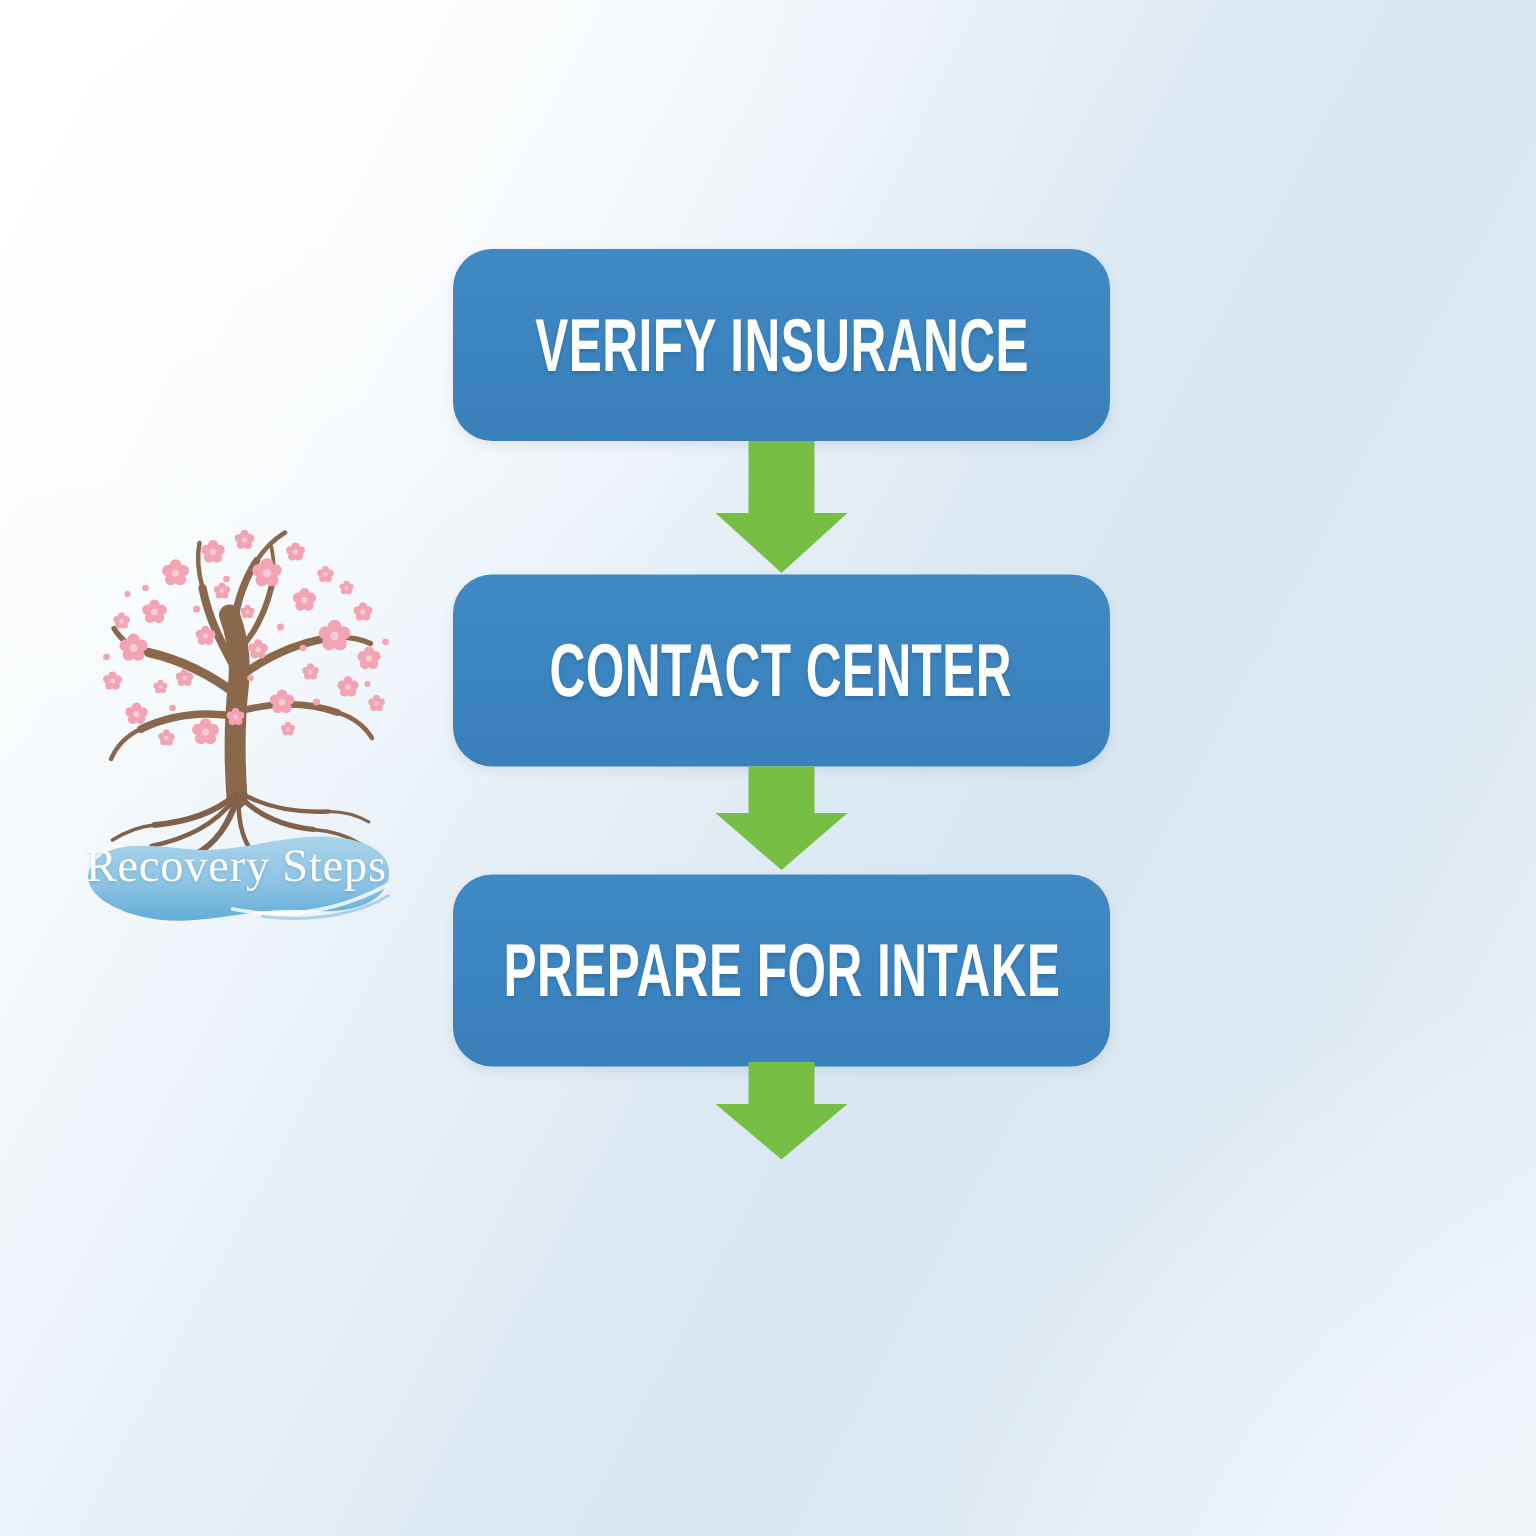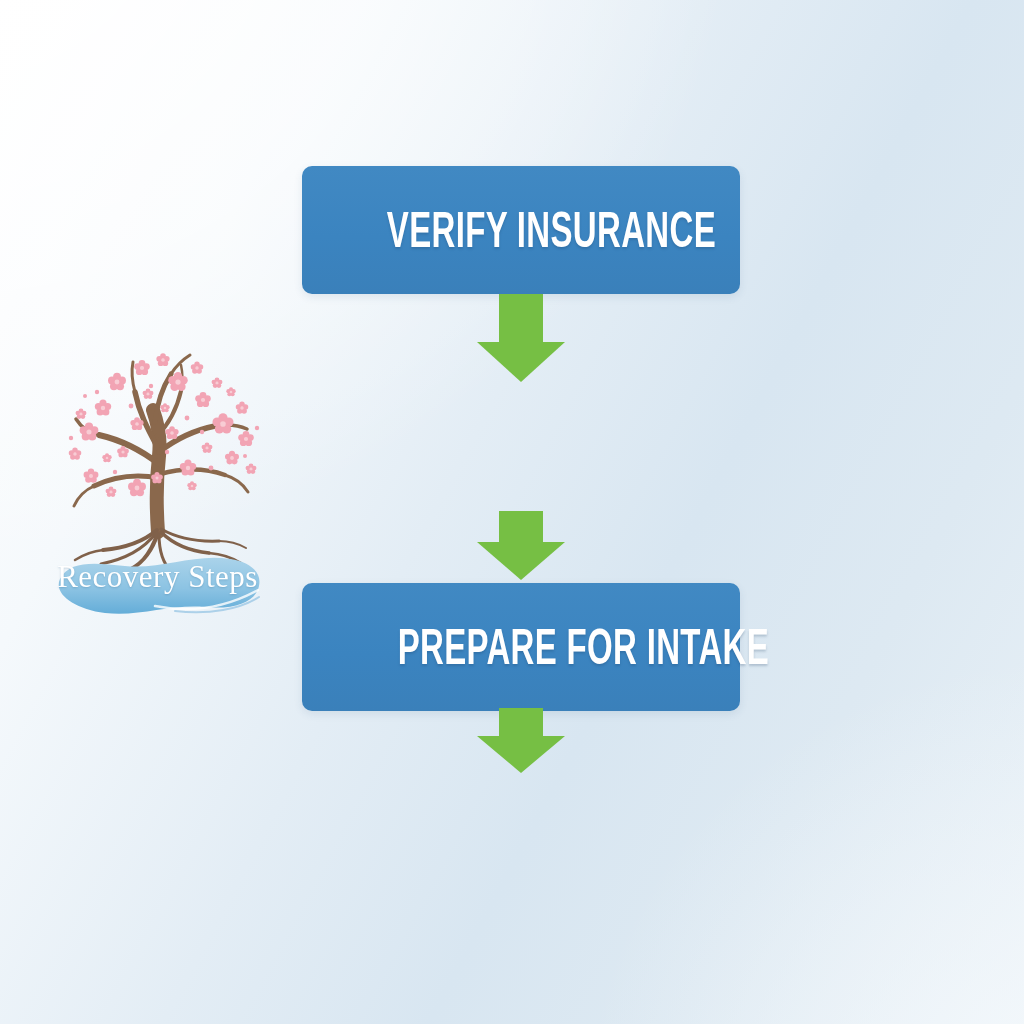--- a/index.html
+++ b/index.html
@@ -12,22 +12,22 @@
     background:
       radial-gradient(140% 120% at -5% -10%, rgba(255,255,255,0.95) 0%, rgba(255,255,255,0.55) 30%, rgba(255,255,255,0) 55%),
       radial-gradient(120% 110% at 105% 108%, rgba(245,249,252,0.9) 0%, rgba(245,249,252,0) 40%),
       linear-gradient(118deg,#ffffff 0%,#f5f9fc 22%,#e3edf5 45%,#d8e6f1 62%,#dde9f2 78%,#e9f1f7 100%);
   }
 
   
   .step{
     position:absolute;left:302px;width:438px;height:128px;
     background:linear-gradient(180deg,#4189c3 0%,#3b84c0 55%,#3a80ba 100%);
-    border-radius:10px;
-    display:flex;align-items:center;
+    border-radius:26px;
+    display:flex;align-items:center;justify-content:center;
     box-shadow:0 3px 8px rgba(40,80,120,0.10);
   }
   .step-label{
     color:#ffffff;font-size:50px;font-weight:700;line-height:1;
     white-space:nowrap;display:inline-block;
     transform:scaleX(0.66);transform-origin:center;
     letter-spacing:0.5px;
     text-shadow:0 2px 3px rgba(25,55,90,0.22);
   }
   #step1{top:166px}
@@ -190,20 +190,23 @@
 
   <div class="step" id="step1">
     <span class="step-label">VERIFY INSURANCE</span>
   </div>
 
   <div class="arrow" id="arrow1">
     <div class="arrow-shaft"></div>
     <div class="arrow-head"></div>
   </div>
 
+  <div class="step" id="step2">
+    <span class="step-label">CONTACT CENTER</span>
+  </div>
 
   <div class="arrow" id="arrow2">
     <div class="arrow-shaft"></div>
     <div class="arrow-head"></div>
   </div>
 
   <div class="step" id="step3">
     <span class="step-label">PREPARE FOR INTAKE</span>
   </div>
 

